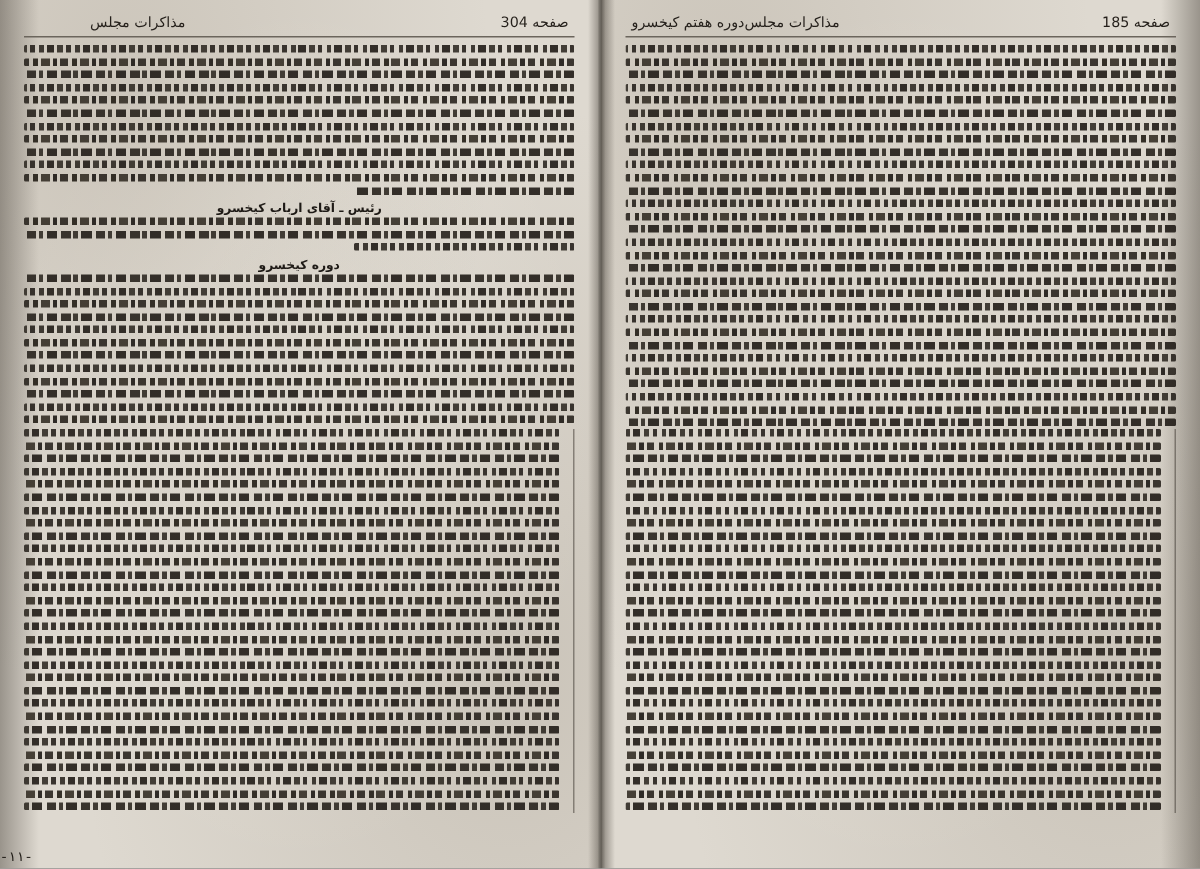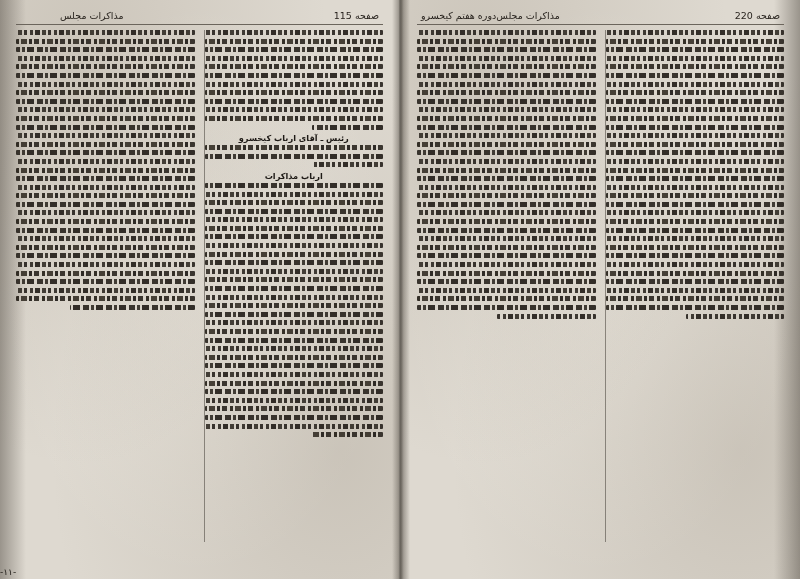--- a/index.html
+++ b/index.html
@@ -72,21 +72,21 @@
     color: #241f1a;
     letter-spacing: 0.3px;
     padding: 0 4px 3px 4px;
     border-bottom: 1px solid #6b655c;
     margin-bottom: 5px;
   }
   .hdr .h-mid { flex: 1; text-align: left; }
 
   .cols {
     display: flex;
-    flex-direction: row;
+    flex-direction: column;
     gap: 0;
     height: 512px;
   }
   .col {
     flex: 1;
     position: relative;
     overflow: hidden;
   }
   .col + .col {
     border-right: 1px solid rgba(70,64,56,0.55);
@@ -148,32 +148,33 @@
 
   .folio {
     position: absolute;
     bottom: 2px;
     left: 0;
     right: 0;
     text-align: left;
     font-size: 9px;
     color: #1f1b16;
     letter-spacing: 1px;
+    font-family: Liberation Mono, monospace;
   }
 </style>
 </head>
 <body>
 
 <div id="page">
 
   <div class="paper right">
     <div class="edge-shade" style="right:0;background:linear-gradient(to left,rgba(70,64,56,0.45),rgba(70,64,56,0));"></div>
     <div class="page-inner">
       <div class="hdr">
-        <span>صفحه 220</span>
+        <span>صفحه 185</span>
         <span class="h-mid">مذاکرات مجلس</span>
         <span>دوره هفتم کیخسرو</span>
       </div>
       <div class="cols">
         <div class="col" id="rc1">
             <div class="blk">
               <div class="ln"></div>
               <div class="ln v2"></div>
               <div class="ln v3"></div>
               <div class="ln"></div>
@@ -248,21 +249,21 @@
             </div>
           </div>
       </div>
     </div>
   </div>
 
   <div class="paper left">
     <div class="edge-shade" style="left:0;background:linear-gradient(to right,rgba(70,64,56,0.45),rgba(70,64,56,0));"></div>
     <div class="page-inner">
       <div class="hdr">
-        <span>صفحه 115</span>
+        <span>صفحه 304</span>
         <span class="h-mid">مذاکرات مجلس</span>
         <span style="width:40px"></span>
       </div>
       <div class="cols">
         <div class="col" id="lc1">
             <div class="blk">
               <div class="ln"></div>
               <div class="ln v2"></div>
               <div class="ln v3"></div>
               <div class="ln"></div>
@@ -275,21 +276,21 @@
               <div class="ln v2"></div>
               <div class="ln v3 short40"></div>
             </div>
             <div class="blk">
               <div class="blk-title">رئیس ـ آقای ارباب کیخسرو</div>
               <div class="ln v2"></div>
               <div class="ln v3"></div>
               <div class="ln short40"></div>
             </div>
             <div class="blk">
-              <div class="blk-title">ارباب مذاکرات</div>
+              <div class="blk-title">دوره کیخسرو</div>
               <div class="ln v3"></div>
               <div class="ln"></div>
               <div class="ln v2"></div>
               <div class="ln v3"></div>
               <div class="ln"></div>
               <div class="ln v2"></div>
               <div class="ln v3"></div>
               <div class="ln"></div>
               <div class="ln v2"></div>
               <div class="ln v3"></div>

